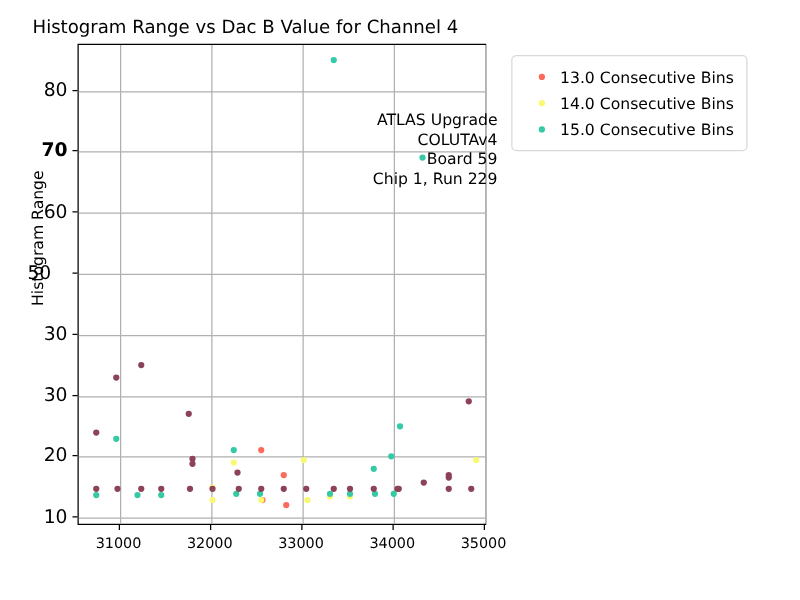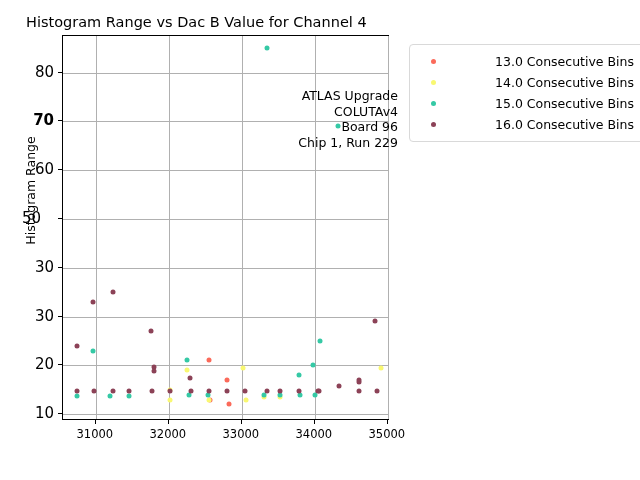--- a/index.html
+++ b/index.html
@@ -121,21 +121,20 @@
     border: 1px solid #d9d9d9;
     border-radius: 4px;
     background: #ffffff;
     padding: 6px 10px 6px 8px;
     box-sizing: border-box;
   }
   .legend-row {
     display: flex;
     align-items: center;
     height: 21px;
-    gap: 47px;
   }
   .legend-swatch-wrap {
     width: 30px;
     display: flex;
     justify-content: center;
     align-items: center;
   }
   .legend-swatch {
     width: 5px;
     height: 5px;
@@ -225,21 +224,21 @@
         <div class="pt" style="left: 256.199px; top: 354.747px; background: rgb(140, 66, 87);"></div>
         <div class="pt" style="left: 275.906px; top: 349.867px; background: rgb(140, 66, 87);"></div>
         <div class="pt" style="left: 295.614px; top: 344.011px; background: rgb(140, 66, 87);"></div>
         <div class="pt" style="left: 296.344px; top: 354.747px; background: rgb(140, 66, 87);"></div>
         <div class="pt" style="left: 312.402px; top: 285.456px; background: rgb(140, 66, 87);"></div>
         <div class="pt" style="left: 313.862px; top: 354.747px; background: rgb(140, 66, 87);"></div>
         <div class="pt" style="left: 295.614px; top: 346.451px; background: rgb(140, 66, 87);"></div>
       </div>
     <div id="annotation">ATLAS Upgrade
 COLUTAv4
-Board 96
+Board 59
 Chip 1, Run 229</div>
   </div>
 
   <div id="ticks-x">
       <div class="tick-mark-x" style="left: 94.846px; top: 420px;"></div>
       <div class="tick-x" style="left: 94.846px; top: 427px;">31000</div>
       <div class="tick-mark-x" style="left: 167.837px; top: 420px;"></div>
       <div class="tick-x" style="left: 167.837px; top: 427px;">32000</div>
       <div class="tick-mark-x" style="left: 240.828px; top: 420px;"></div>
       <div class="tick-x" style="left: 240.828px; top: 427px;">33000</div>
@@ -281,21 +280,15 @@
           <span class="legend-swatch" style="background: rgb(249, 248, 113);"></span>
         </span>
         <span class="legend-label">14.0 Consecutive Bins</span>
       </div>
       <div class="legend-row">
         <span class="legend-swatch-wrap">
           <span class="legend-swatch" style="background: rgb(53, 201, 165);"></span>
         </span>
         <span class="legend-label">15.0 Consecutive Bins</span>
       </div>
-      <div class="legend-row">
-        <span class="legend-swatch-wrap">
-          <span class="legend-swatch" style="background: rgb(140, 66, 87);"></span>
-        </span>
-        <span class="legend-label">16.0 Consecutive Bins</span>
-      </div>
     </div>
 
 </div>
 
 </body></html>

